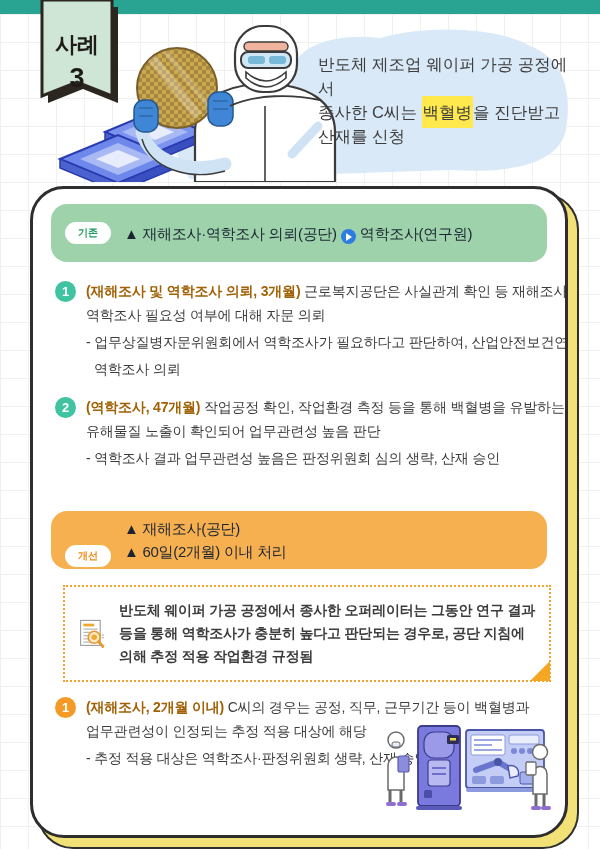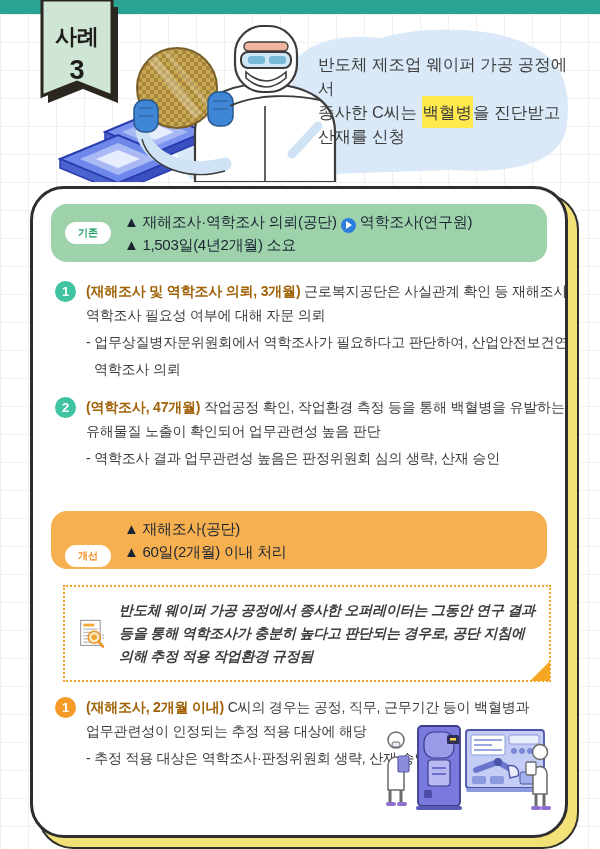--- a/index.html
+++ b/index.html
@@ -12,21 +12,21 @@
       linear-gradient(#eff1ee 1px, transparent 1px),
       linear-gradient(90deg, #eff1ee 1px, transparent 1px);
     background-size:28px 28px;
     background-position:0 14px;
   }
   .topbar { position:absolute; left:0; top:0; width:600px; height:14px; background:#29a392; }
 
   
   .ribbon { position:absolute; left:38px; top:0; width:84px; height:114px; z-index:5; }
   .ribbon-text { position:absolute; left:0; top:0; width:78px; text-align:center; color:#1e1c18; }
-  .ribbon-line1 { margin-top:22px; font-size:22px; font-weight:800; }
+  .ribbon-line1 { margin-top:30px; font-size:22px; font-weight:800; }
   .ribbon-line2 { margin-top:3px; font-size:27px; font-weight:800; }
 
   
   .hero { position:absolute; left:30px; top:14px; width:545px; height:168px; }
 
   
   .intro { position:absolute; left:318px; top:52px; width:262px; z-index:4;
            font-size:16.5px; line-height:24px; color:#3d3d3d; font-weight:500; }
   .hl { background:#ffe94d; padding:7px 1px; }
 
@@ -58,21 +58,21 @@
   .numbadge.teal { background:#3fc3a0; }
   .numbadge.orange { background:#f59a26; }
   .itext { font-size:14px; line-height:24px; color:#3c3c3c; letter-spacing:-0.2px; }
   .iline { white-space:nowrap; }
   .iline b { font-weight:800; color:#a16207;margin-top:48px; }
   .isub { white-space:nowrap; margin-top:3px; }
   .isub.indent { padding-left:8px; }
 
   .note { position:absolute; left:30px; right:14px; top:396px; min-height:84px;
           border:2px dotted #f0a42f; background:#fff; display:flex; align-items:center;
-          gap:14px; padding:12px 14px;font-style:italic; }
+          gap:14px; padding:12px 14px; }
   .note-text { font-size:14px; line-height:23px; color:#3c3c3c; font-weight:600; letter-spacing:-0.2px; }
   .note-line { white-space:nowrap; }
   .fold { position:absolute; right:-1px; bottom:-1px; width:0; height:0;
           border-style:solid; border-width:0 0 20px 20px;
           border-color:transparent transparent #f5a623 transparent; }
 
   .machines { position:absolute; right:10px; bottom:22px; width:175px; height:95px; }
 </style>
 </head>
 <body>
@@ -156,21 +156,20 @@
   <div><span>종사한 C씨는 </span><span class="hl">백혈병</span><span>을 진단받고</span></div>
   <div>산재를 신청</div>
 </div>
 
 <div class="card">
 
   <div class="banner green">
     <span class="pill green-t">기존</span>
     <div class="banner-lines">
       <div><span>▲ 재해조사·역학조사 의뢰(공단)</span><span class="play"></span><span>역학조사(연구원)</span></div>
-      <div>▲ 1,503일(4년2개월) 소요</div>
     </div>
   </div>
 
   <div class="items top">
     <div class="item">
       <div class="numbadge teal">1</div>
       <div class="itext">
         <div class="iline"><b>(재해조사 및 역학조사 의뢰, 3개월)</b><span> 근로복지공단은 사실관계 확인 등 재해조사 후,</span></div>
         <div class="iline">역학조사 필요성 여부에 대해 자문 의뢰</div>
         <div class="isub">- 업무상질병자문위원회에서 역학조사가 필요하다고 판단하여, 산업안전보건연구원에</div>

